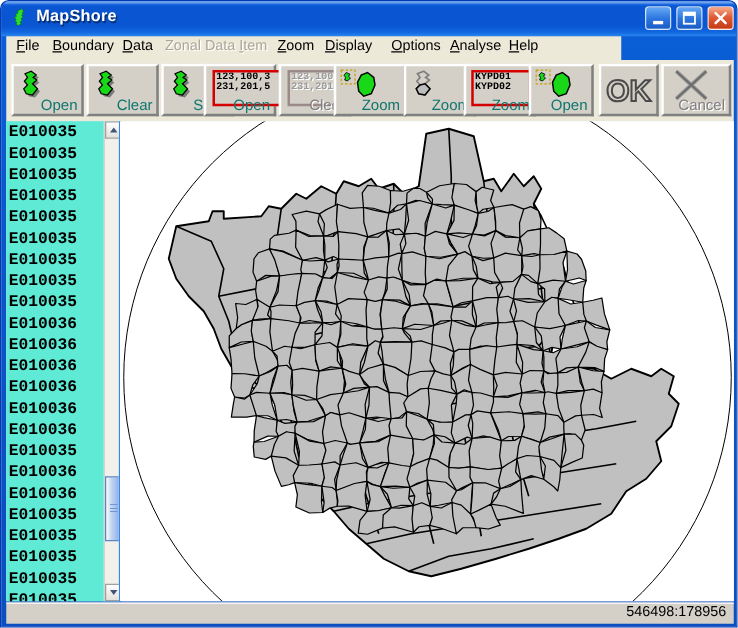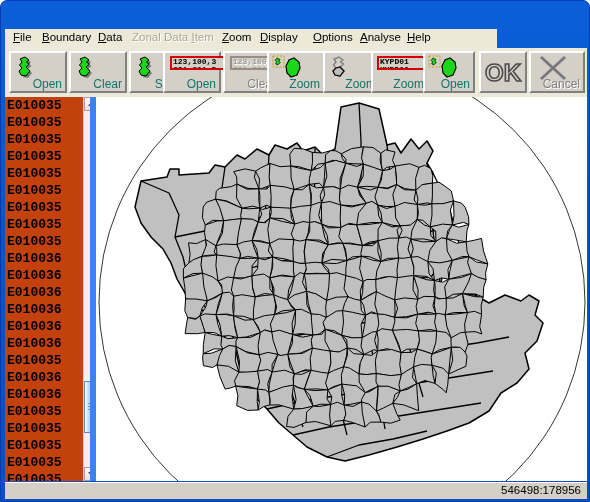--- a/index.html
+++ b/index.html
@@ -102,21 +102,21 @@
     font-size: 12px; color: #0f766e;
     font-family: "Liberation Sans", sans-serif;
     white-space: nowrap;
   }
   .tbtn.disabled .tlabel { color: #808080; text-shadow: 1px 1px 0 #ffffff; }
   .tbtn .ticon { position: absolute; left: 3px; top: 2px; }
 
   
   .coordbox {
     position: absolute; left: 5px; top: 3px;
-    width: 56px; height: 14px;
+    width: 56px; height: 29px;
     border: 2px solid #d40000;
     background: #d4d0c8;
     box-sizing: border-box;
     overflow: hidden;
   }
   .coordbox.dim { border-color: #9b8b88; }
   .coordbox .cline {
     font-family: "Liberation Mono", monospace;
     font-size: 8px; font-weight: bold;
     color: #000; line-height: 7.5px;
@@ -130,22 +130,22 @@
     position: absolute; left: 4px; top: 96px;
     width: 582px; height: 384px;
     background: #ffffff;
     box-sizing: border-box;
   }
 
   
   #listbox {
     position: absolute; left: 0px; top: 0px;
     width: 91px; height: 384px;
-    background: #c2410c;
-    border-right: 6px solid #3b82f6;
+    background: #5eead4;
+    border-right: 1px solid #3b82f6;
     box-sizing: border-box;
     overflow: hidden;
   }
   #listinner { position: absolute; left: 0; top: 0; width: 78px; }
   .list-item {
     height: 17px; line-height: 17px;
     font-family: "Liberation Mono", monospace;
     font-size: 13px; font-weight: bold;
     color: #000;
     padding-left: 2px;
@@ -214,20 +214,46 @@
     position: absolute; right: 6px; top: 1px;
     font-size: 11.5px; color: #000;
     white-space: nowrap;
   }
 </style>
 </head>
 <body>
 
 <div id="window">
 
+  <div id="titlebar">
+    <svg id="title-icon" viewBox="0 0 17 17">
+      <path d="M9.5 1 L11 3.5 L9.6 4.2 L10.6 5.4 L9.2 6.2 L10.4 7.6 L8.6 9.0
+               L9.8 10.2 L8.0 11.6 L8.9 13.0 L6.6 14.4 L4.8 13.4 L5.6 11.8
+               L3.9 11.0 L5.0 9.4 L3.4 8.2 L5.2 7.0 L4.4 5.2 L6.4 4.6
+               L6.0 2.6 L7.8 2.0 Z" fill="#2ede2e" stroke="#0a7a0a" stroke-width=".5"></path>
+    </svg>
+    <div id="title-text">MapShore</div>
+
+    <div class="winbtn" id="btn-min">
+      <svg class="glyph" viewBox="0 0 21 19">
+          <rect x="6" y="12" width="9" height="3" fill="#ffffff"></rect>
+        </svg>
+    </div>
+    <div class="winbtn" id="btn-max">
+      <svg class="glyph" viewBox="0 0 21 19">
+        <rect x="5.5" y="4.5" width="10" height="10" fill="none" stroke="#ffffff" stroke-width="1.6"></rect>
+        <rect x="5.5" y="4.5" width="10" height="3" fill="#ffffff"></rect>
+      </svg>
+    </div>
+    <div class="winbtn" id="btn-close">
+      <svg class="glyph" viewBox="0 0 21 19">
+        <path d="M6 5 L15 14 M15 5 L6 14" stroke="#ffffff" stroke-width="2.2" stroke-linecap="round"></path>
+      </svg>
+    </div>
+  </div>
 
   <div id="menubar">
     <div class="menu-item" style="left:7px"><u>F</u><span></span>ile</div>
     <div class="menu-item" style="left:36px"><u>B</u>oundary</div>
     <div class="menu-item" style="left:92px"><u>D</u>ata</div>
     <div class="menu-item disabled" style="left:126px">Zonal Data <u>I</u>tem</div>
     <div class="menu-item" style="left:216px"><u>Z</u>oom</div>
     <div class="menu-item" style="left:254px"><u>D</u>isplay</div>
     <div class="menu-item" style="left:307px"><u>O</u>ptions</div>
     <div class="menu-item" style="left:354px"><u>A</u>nalyse</div>

